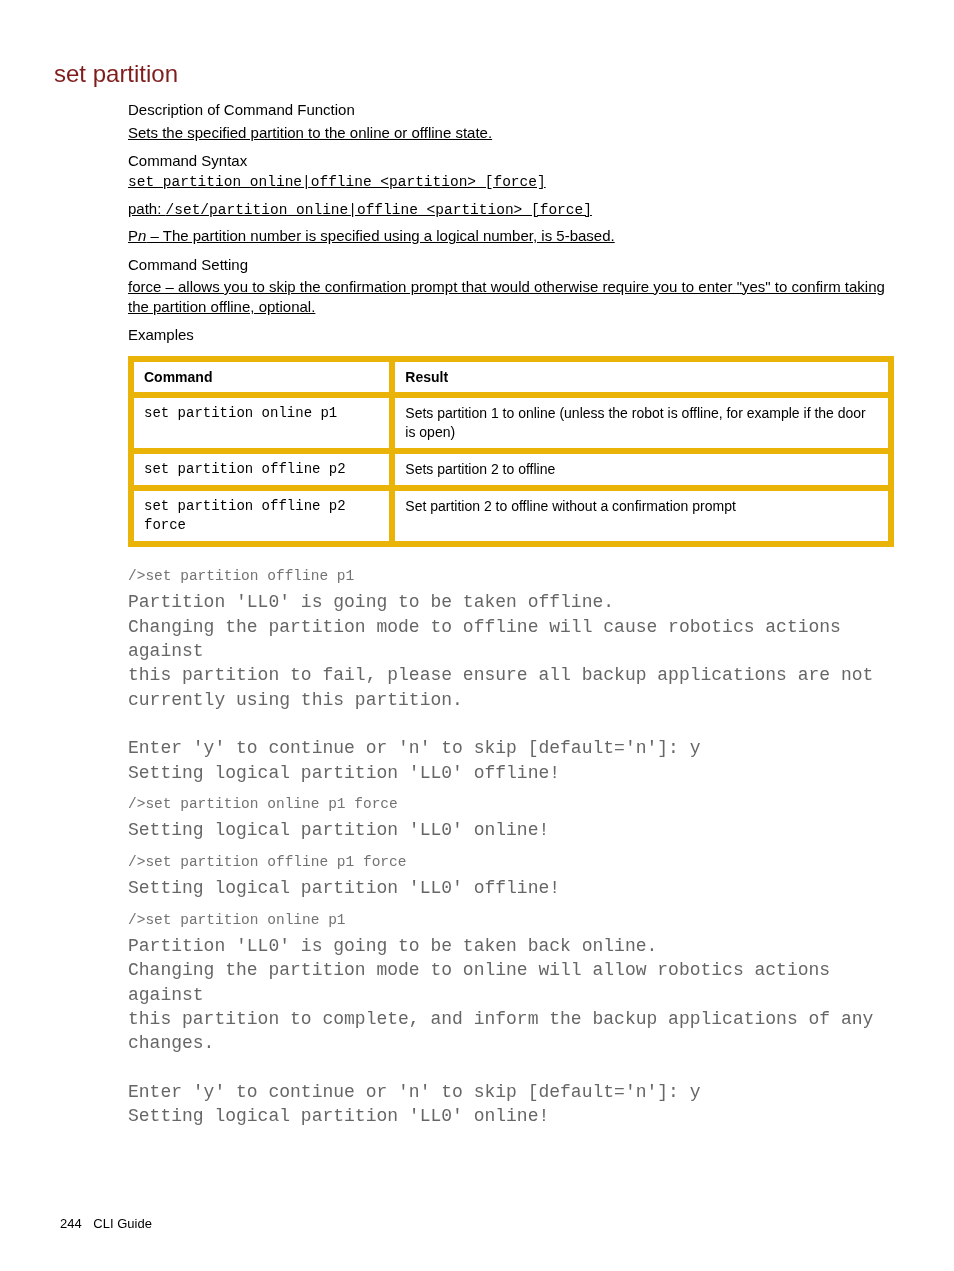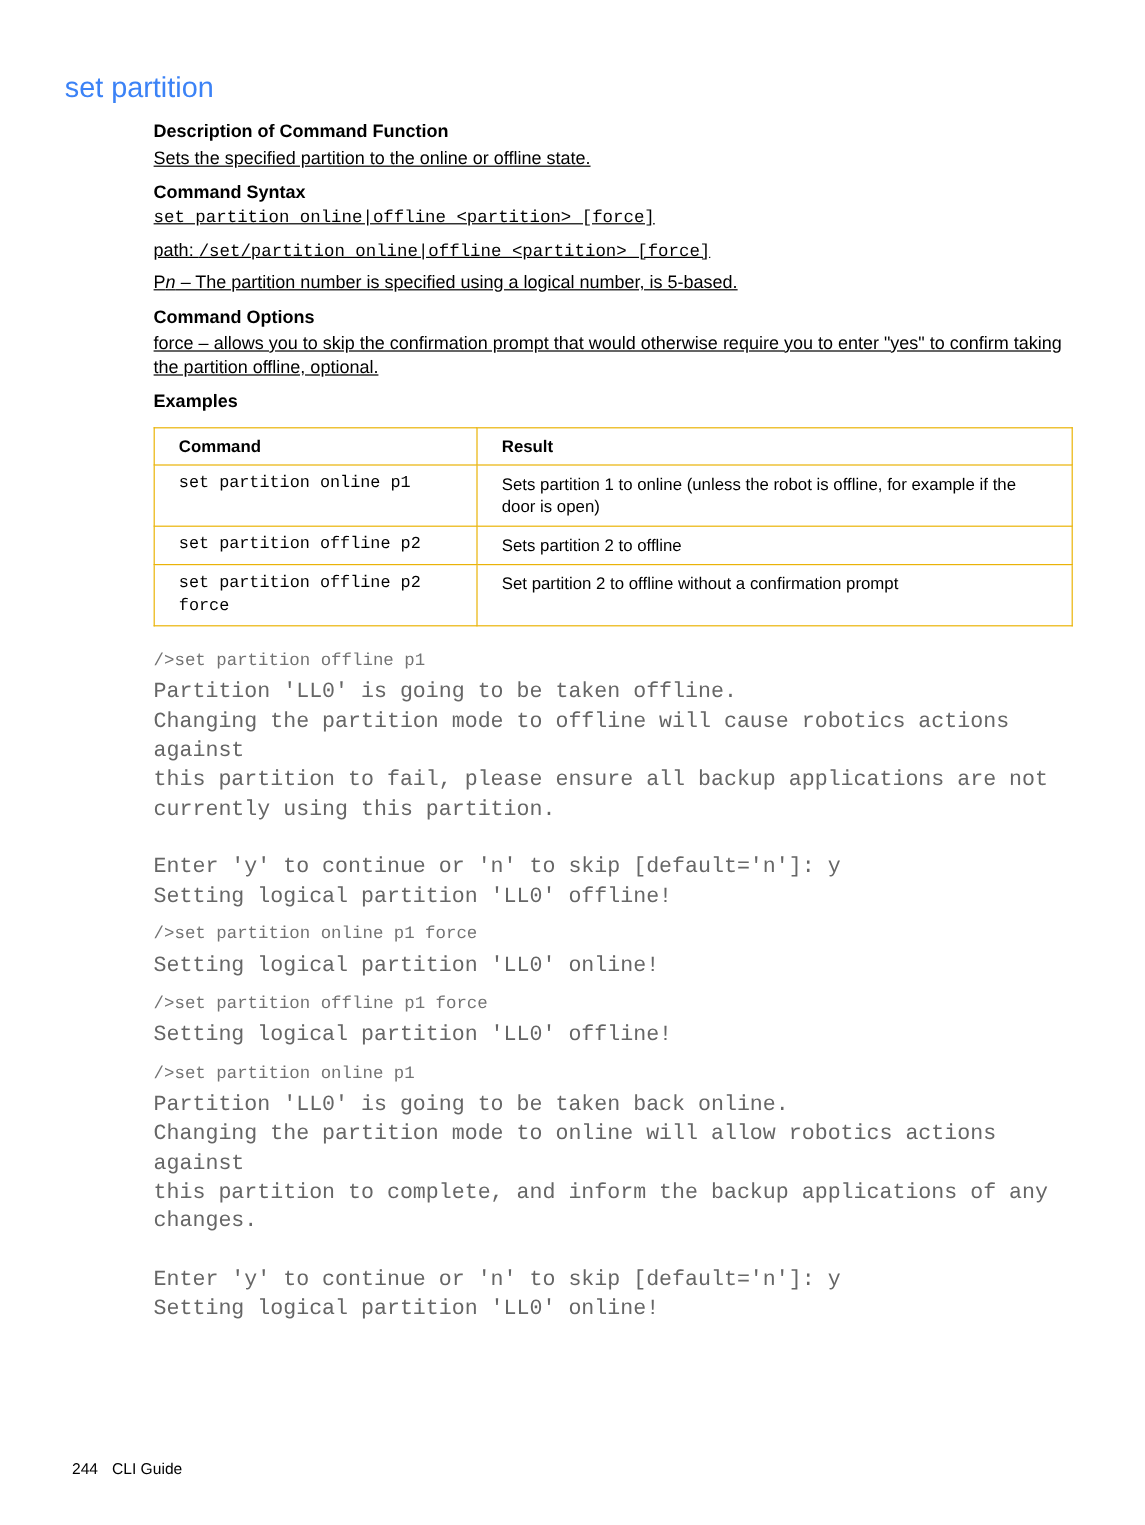--- a/index.html
+++ b/index.html
@@ -6,31 +6,31 @@
       font-family: Arial, Helvetica, sans-serif;
       font-size: 15px;
       color: #000;
       margin: 0;
       padding: 58px 60px 40px 54px;
       width: 954px;
       box-sizing: border-box;
       line-height: 1.35;
     }
     h1.title {
-      color: #3b82f6;
+      color: #7f1d1d;
       font-weight: normal;
       font-size: 24px;
       margin: 0 0 10px 0;
       font-family: Arial, Helvetica, sans-serif;
     }
     .indented {
       margin-left: 74px;
     }
     .section-header {
-      font-weight: bold;
+      font-weight: normal;
       margin-top: 8px;
       margin-bottom: 2px;
     }
     .body-text {
       margin-top: 2px;
       margin-bottom: 6px;
       text-decoration: underline;
     }
     .mono {
       font-family: "Courier New", Courier, monospace;
@@ -42,22 +42,22 @@
     .italic {
       font-style: italic;
     }
     table.examples {
       border-collapse: collapse;
       width: 100%;
       margin-top: 10px;
       margin-bottom: 20px;
     }
     table.examples th, table.examples td {
-      border: 1px solid #eab308;
-      padding: 6px 20px;
+      border: 6px solid #eab308;
+      padding: 6px 10px;
       text-align: left;
       vertical-align: top;
       font-size: 14px;
     }
     table.examples th {
       font-weight: bold;
     }
     table.examples td.cmd {
       font-family: "Courier New", Courier, monospace;
       font-size: 14px;
@@ -101,21 +101,21 @@
   <div class="section-header">Command Syntax</div>
   <div class="body-text mono">set partition online|offline &lt;partition&gt; [force]</div>
   <div class="body-text">
     <span class="path-label">path: </span><span class="mono">/set/partition online|offline &lt;partition&gt; [force]</span>
   </div>
 
   <div class="body-text">
     <span>P</span><span class="italic">n</span><span> – The partition number is specified using a logical number, is 5-based.</span>
   </div>
 
-  <div class="section-header">Command Options</div>
+  <div class="section-header">Command Setting</div>
   <div class="body-text">force – allows you to skip the confirmation prompt that would otherwise require you to enter "yes" to confirm taking the partition offline, optional.</div>
 
   <div class="section-header">Examples</div>
 
   <table class="examples">
     <thead>
       <tr>
         <th>Command</th>
         <th>Result</th>
       </tr>

